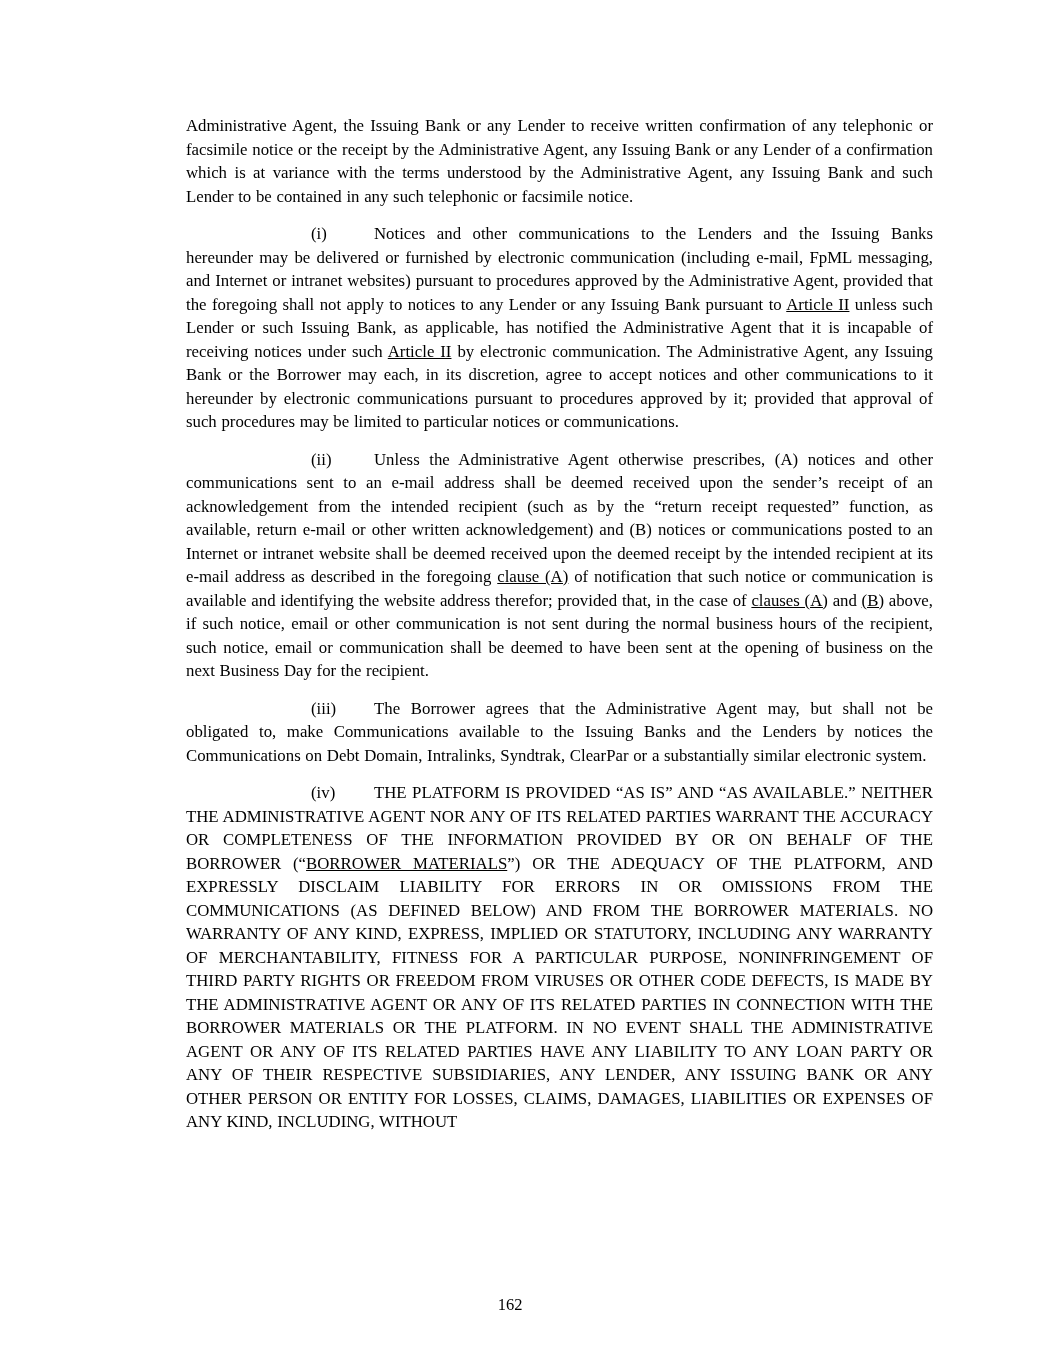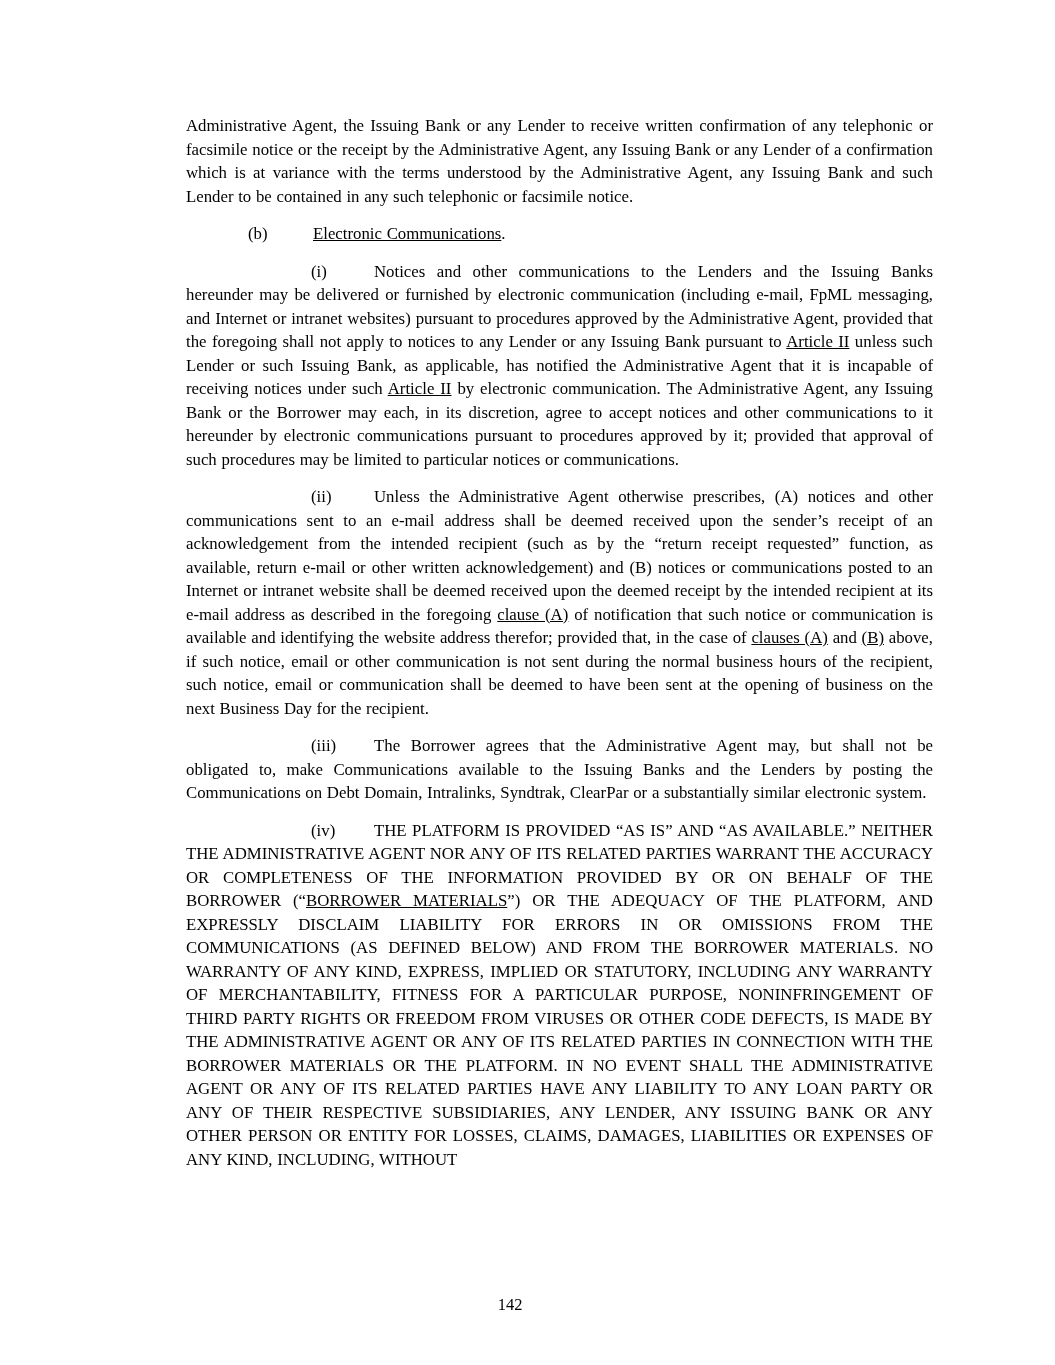--- a/index.html
+++ b/index.html
@@ -40,24 +40,23 @@
     font-size: 16.5px;
     line-height: 23px;
   }
 </style>
 </head>
 <body>
 
 <div class="page">
   <p class="para first"><span class="seg-plain">Administrative Agent, the Issuing Bank or any Lender to receive written confirmation of any telephonic or facsimile notice or the receipt by the Administrative Agent, any Issuing Bank or any Lender of a confirmation which is at variance with the terms understood by the Administrative Agent, any Issuing Bank and such Lender to be contained in any such telephonic or facsimile notice.</span></p>
 
-  <p class="para p-b"><span class="seg-label">(b)</span><span class="seg-underline">Electronic Communications</span><span class="seg-plain">.</span></p>
 
   <p class="para p-sub"><span class="seg-label">(i)</span><span class="seg-plain">Notices and other communications to the Lenders and the Issuing Banks hereunder may be delivered or furnished by electronic communication (including e-mail, FpML messaging, and Internet or intranet websites) pursuant to procedures approved by the Administrative Agent, </span><span class="seg-italic">provided</span><span class="seg-plain"> that the foregoing shall not apply to notices to any Lender or any Issuing Bank pursuant to </span><span class="seg-underline">Article II</span><span class="seg-plain"> unless such Lender or such Issuing Bank, as applicable, has notified the Administrative Agent that it is incapable of receiving notices under such </span><span class="seg-underline">Article II</span><span class="seg-plain"> by electronic communication.  The Administrative Agent, any Issuing Bank or the Borrower may each, in its discretion, agree to accept notices and other communications to it hereunder by electronic communications pursuant to procedures approved by it; </span><span class="seg-italic">provided</span><span class="seg-plain"> that approval of such procedures may be limited to particular notices or communications.</span></p>
 
   <p class="para p-sub"><span class="seg-label">(ii)</span><span class="seg-plain">Unless the Administrative Agent otherwise prescribes, (A) notices and other communications sent to an e-mail address shall be deemed received upon the sender’s receipt of an acknowledgement from the intended recipient (such as by the “return receipt requested” function, as available, return e-mail or other written acknowledgement) and (B) notices or communications posted to an Internet or intranet website shall be deemed received upon the deemed receipt by the intended recipient at its e-mail address as described in the foregoing </span><span class="seg-underline">clause (A)</span><span class="seg-plain"> of notification that such notice or communication is available and identifying the website address therefor; </span><span class="seg-italic">provided</span><span class="seg-plain"> that, in the case of </span><span class="seg-underline">clauses (A)</span><span class="seg-plain"> and </span><span class="seg-underline">(B)</span><span class="seg-plain"> above, if such notice, email or other communication is not sent during the normal business hours of the recipient, such notice, email or communication shall be deemed to have been sent at the opening of business on the next Business Day for the recipient.</span></p>
 
-  <p class="para p-sub"><span class="seg-label">(iii)</span><span class="seg-plain">The Borrower agrees that the Administrative Agent may, but shall not be obligated to, make Communications available to the Issuing Banks and the Lenders by posting the Communications on Debt Domain, Intralinks, Syndtrak, ClearPar or a substantially similar electronic system.</span></p>
+  <p class="para p-sub"><span class="seg-label">(iii)</span><span class="seg-plain">The Borrower agrees that the Administrative Agent may, but shall not be obligated to, make Communications available to the Issuing Banks and the Lenders by notices the Communications on Debt Domain, Intralinks, Syndtrak, ClearPar or a substantially similar electronic system.</span></p>
 
   <p class="para p-sub"><span class="seg-label">(iv)</span><span class="seg-plain">THE PLATFORM IS PROVIDED “AS IS” AND “AS AVAILABLE.”  NEITHER THE ADMINISTRATIVE AGENT NOR ANY OF ITS RELATED PARTIES WARRANT THE ACCURACY OR COMPLETENESS OF THE INFORMATION PROVIDED BY OR ON BEHALF OF THE BORROWER (“</span><span class="seg-underline">BORROWER MATERIALS</span><span class="seg-plain">”) OR THE ADEQUACY OF THE PLATFORM, AND EXPRESSLY DISCLAIM LIABILITY FOR ERRORS IN OR OMISSIONS FROM THE COMMUNICATIONS (AS DEFINED BELOW) AND FROM THE BORROWER MATERIALS.  NO WARRANTY OF ANY KIND, EXPRESS, IMPLIED OR STATUTORY, INCLUDING ANY WARRANTY OF MERCHANTABILITY, FITNESS FOR A PARTICULAR PURPOSE, NONINFRINGEMENT OF THIRD PARTY RIGHTS OR FREEDOM FROM VIRUSES OR OTHER CODE DEFECTS, IS MADE BY THE ADMINISTRATIVE AGENT OR ANY OF ITS RELATED PARTIES IN CONNECTION WITH THE BORROWER MATERIALS OR THE PLATFORM.  IN NO EVENT SHALL THE ADMINISTRATIVE AGENT OR ANY OF ITS RELATED PARTIES HAVE ANY LIABILITY TO ANY LOAN PARTY OR ANY OF THEIR RESPECTIVE SUBSIDIARIES, ANY LENDER, ANY ISSUING BANK OR ANY OTHER PERSON OR ENTITY FOR LOSSES, CLAIMS, DAMAGES, LIABILITIES OR EXPENSES OF ANY KIND, INCLUDING, WITHOUT</span></p>
 </div>
 
-<div class="footer">142</div>
+<div class="footer">162</div>
 
 </body></html>

